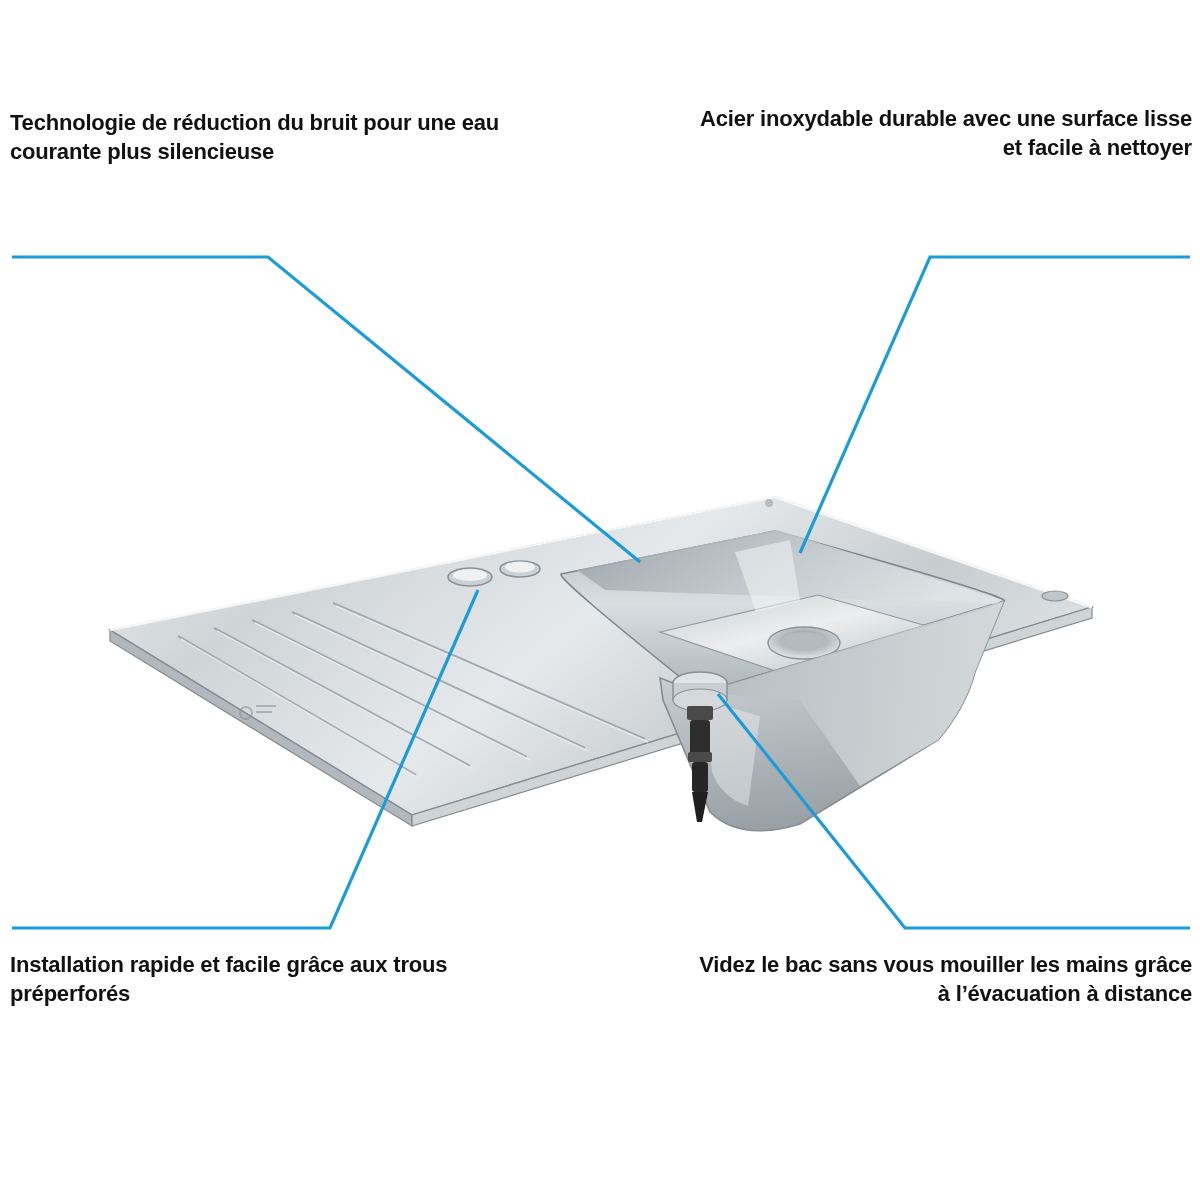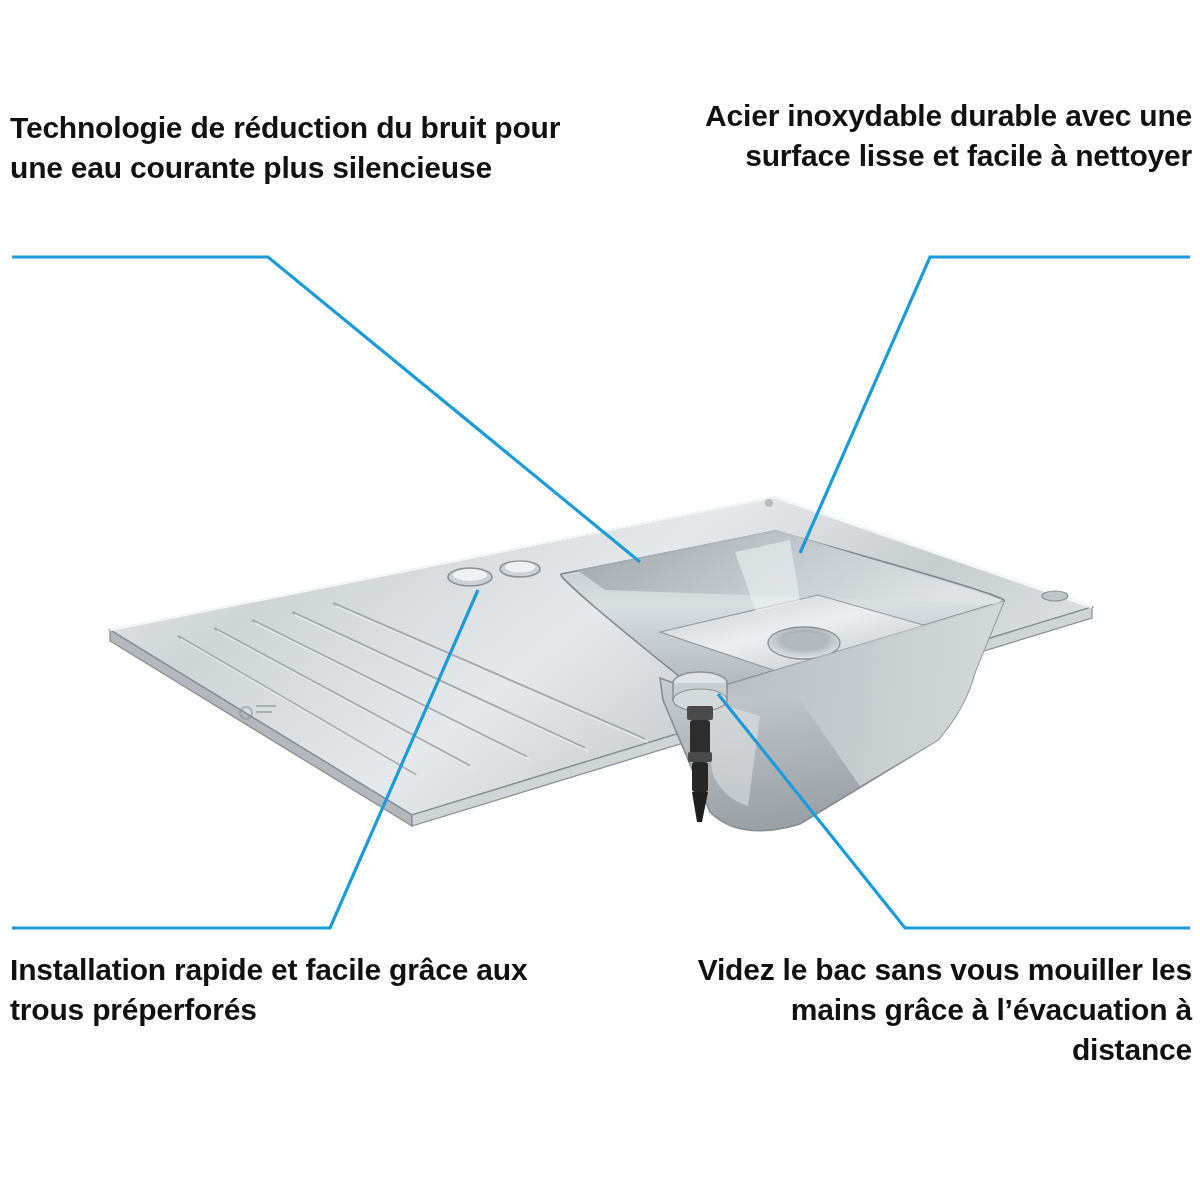--- a/index.html
+++ b/index.html
@@ -12,29 +12,29 @@
     width: 1200px;
     height: 1200px;
     background: #ffffff;
     overflow: hidden;
     font-family: "Liberation Sans", sans-serif;
   }
   .callout {
     position: absolute;
     font-weight: bold;
     color: #111111;
-    font-size: 30px;
+    font-size: 22px;
     line-height: 1.33;
     letter-spacing: -0.2px;
   }
   .callout.left { text-align: left; }
   .callout.right { text-align: right; }
 
   #callout-noise   { left: 10px;  top: 108px; width: 560px; }
-  #callout-steel   { right: 8px;  top: 96px; width: 500px; }
+  #callout-steel   { right: 8px;  top: 104px; width: 500px; }
   #callout-install { left: 10px;  top: 950px; width: 560px; }
   #callout-drain   { right: 8px;  top: 950px; width: 500px; }
 
   #art { position: absolute; left: 0; top: 0; width: 1200px; height: 1200px; }
 
   .leader { fill: none; stroke: #1b9cd8; stroke-width: 3.2; }
 </style>
 </head>
 <body>
 

